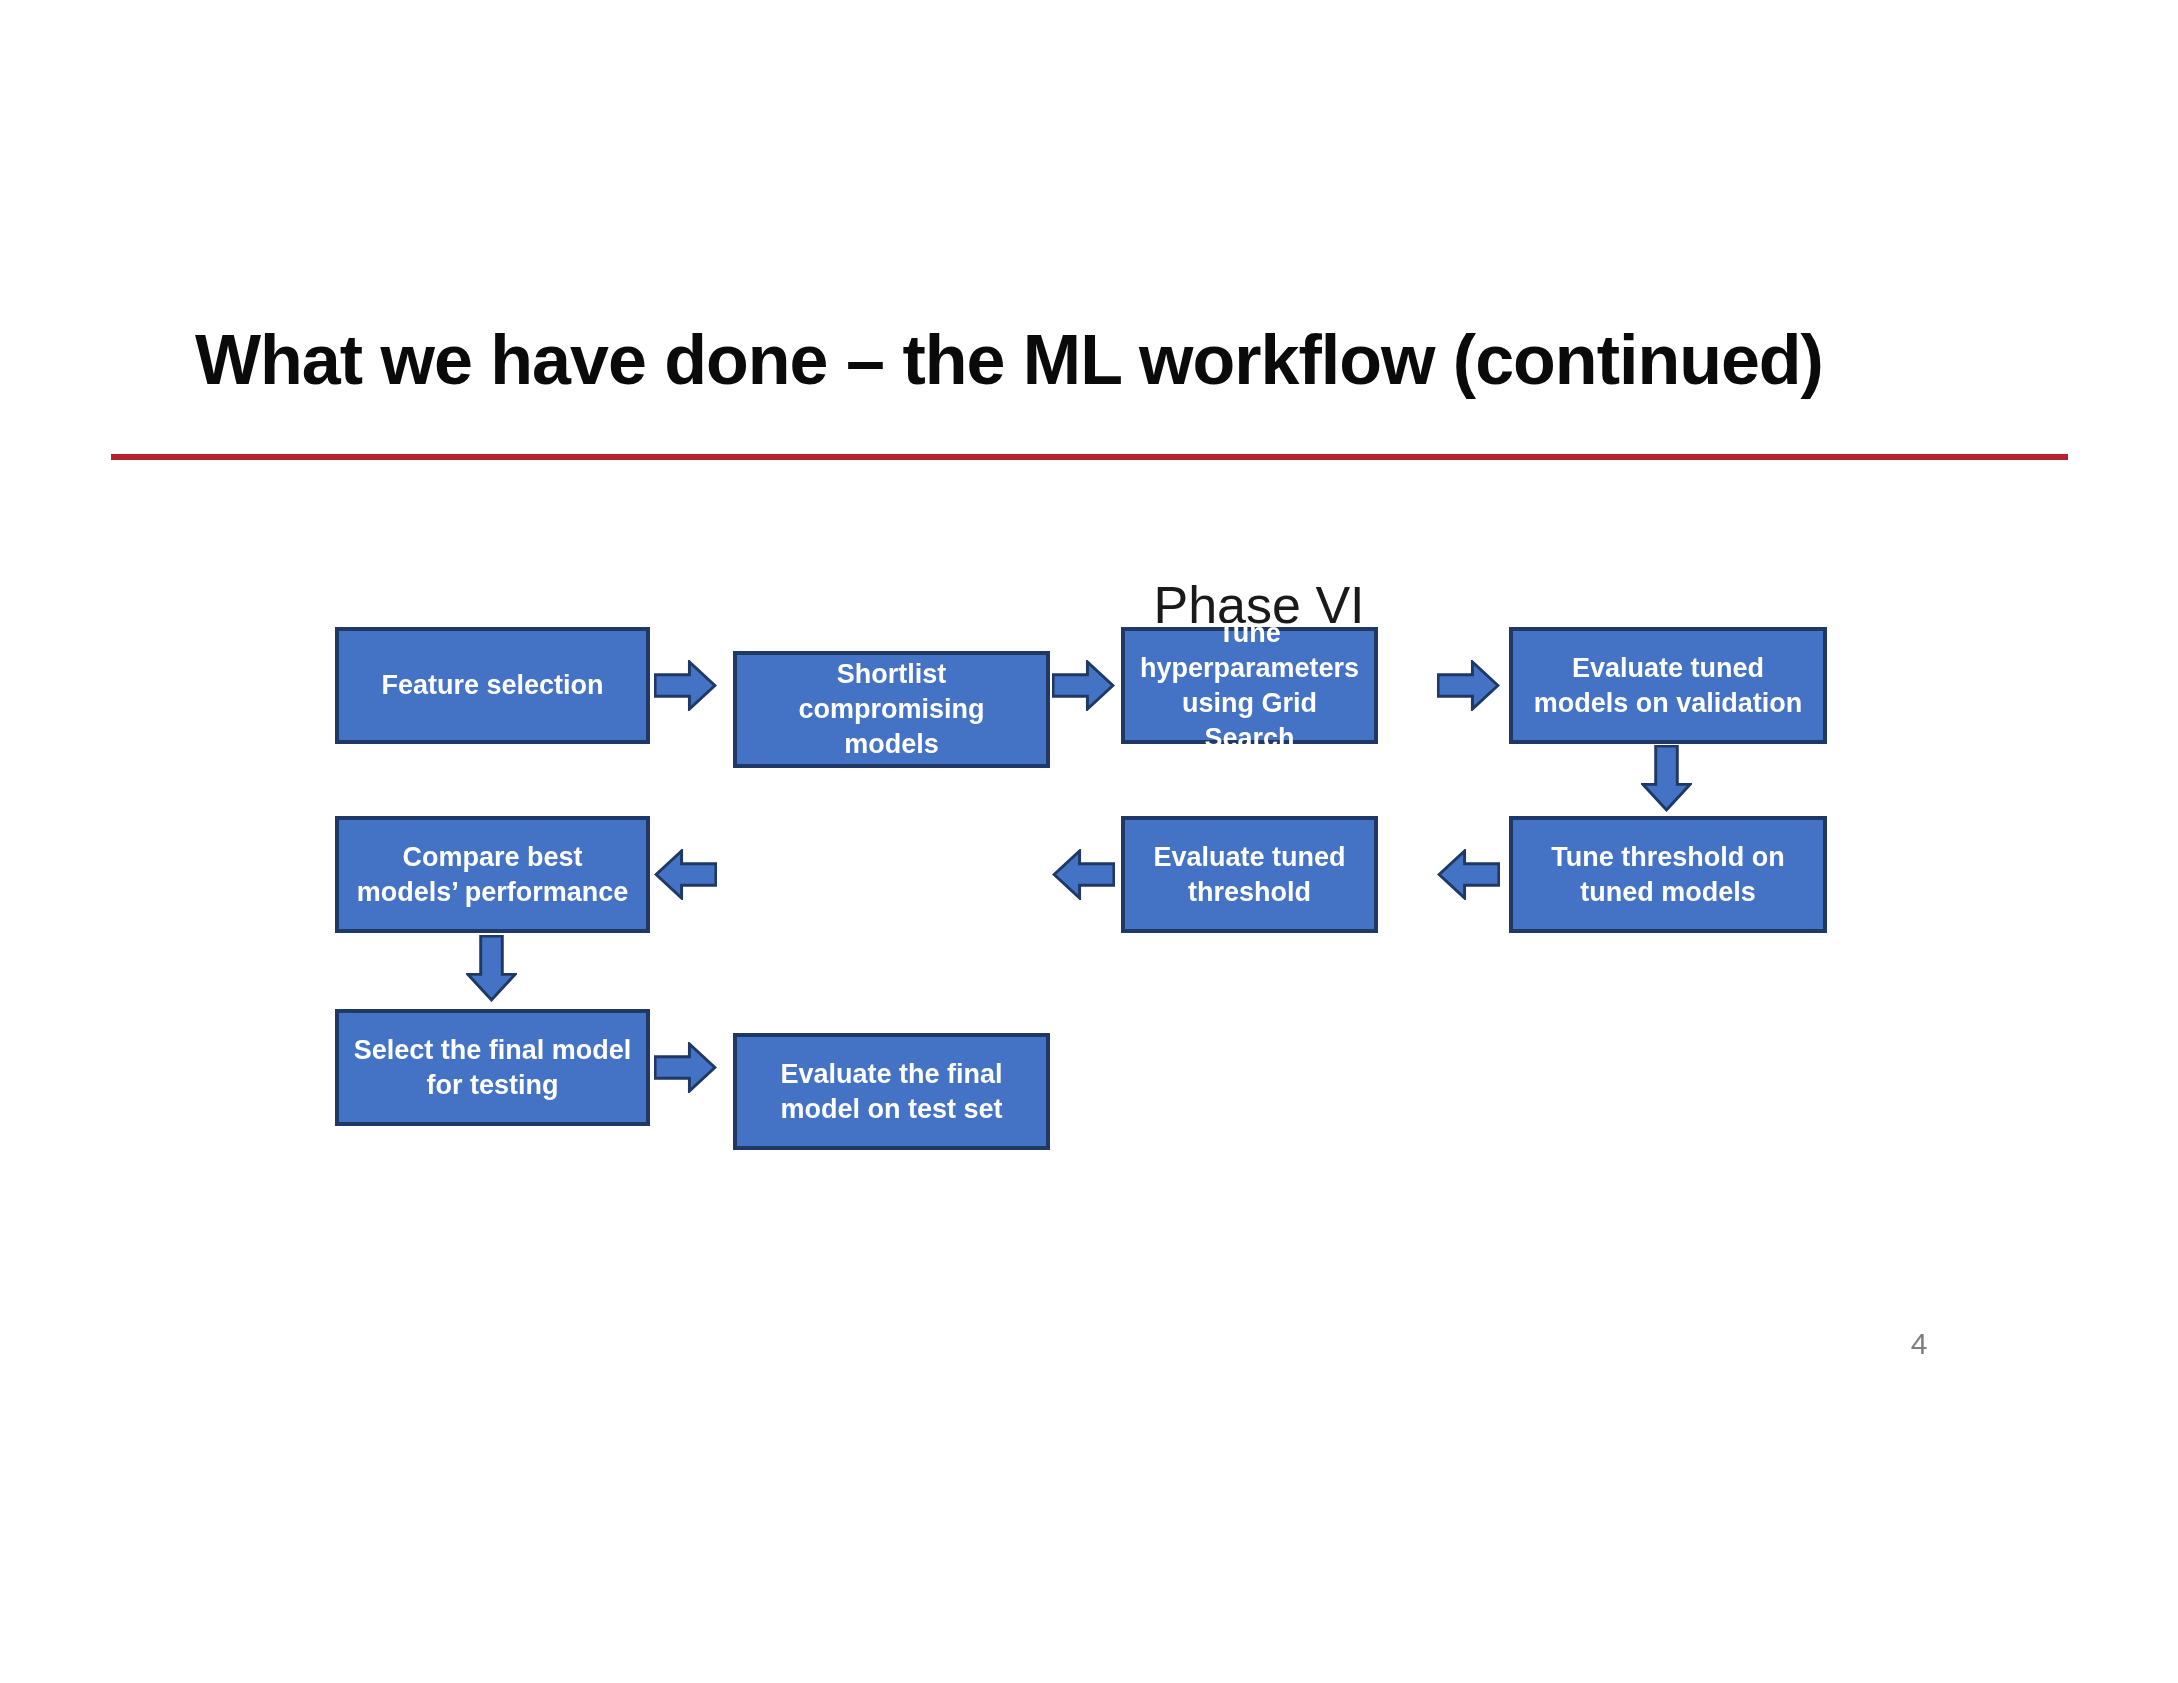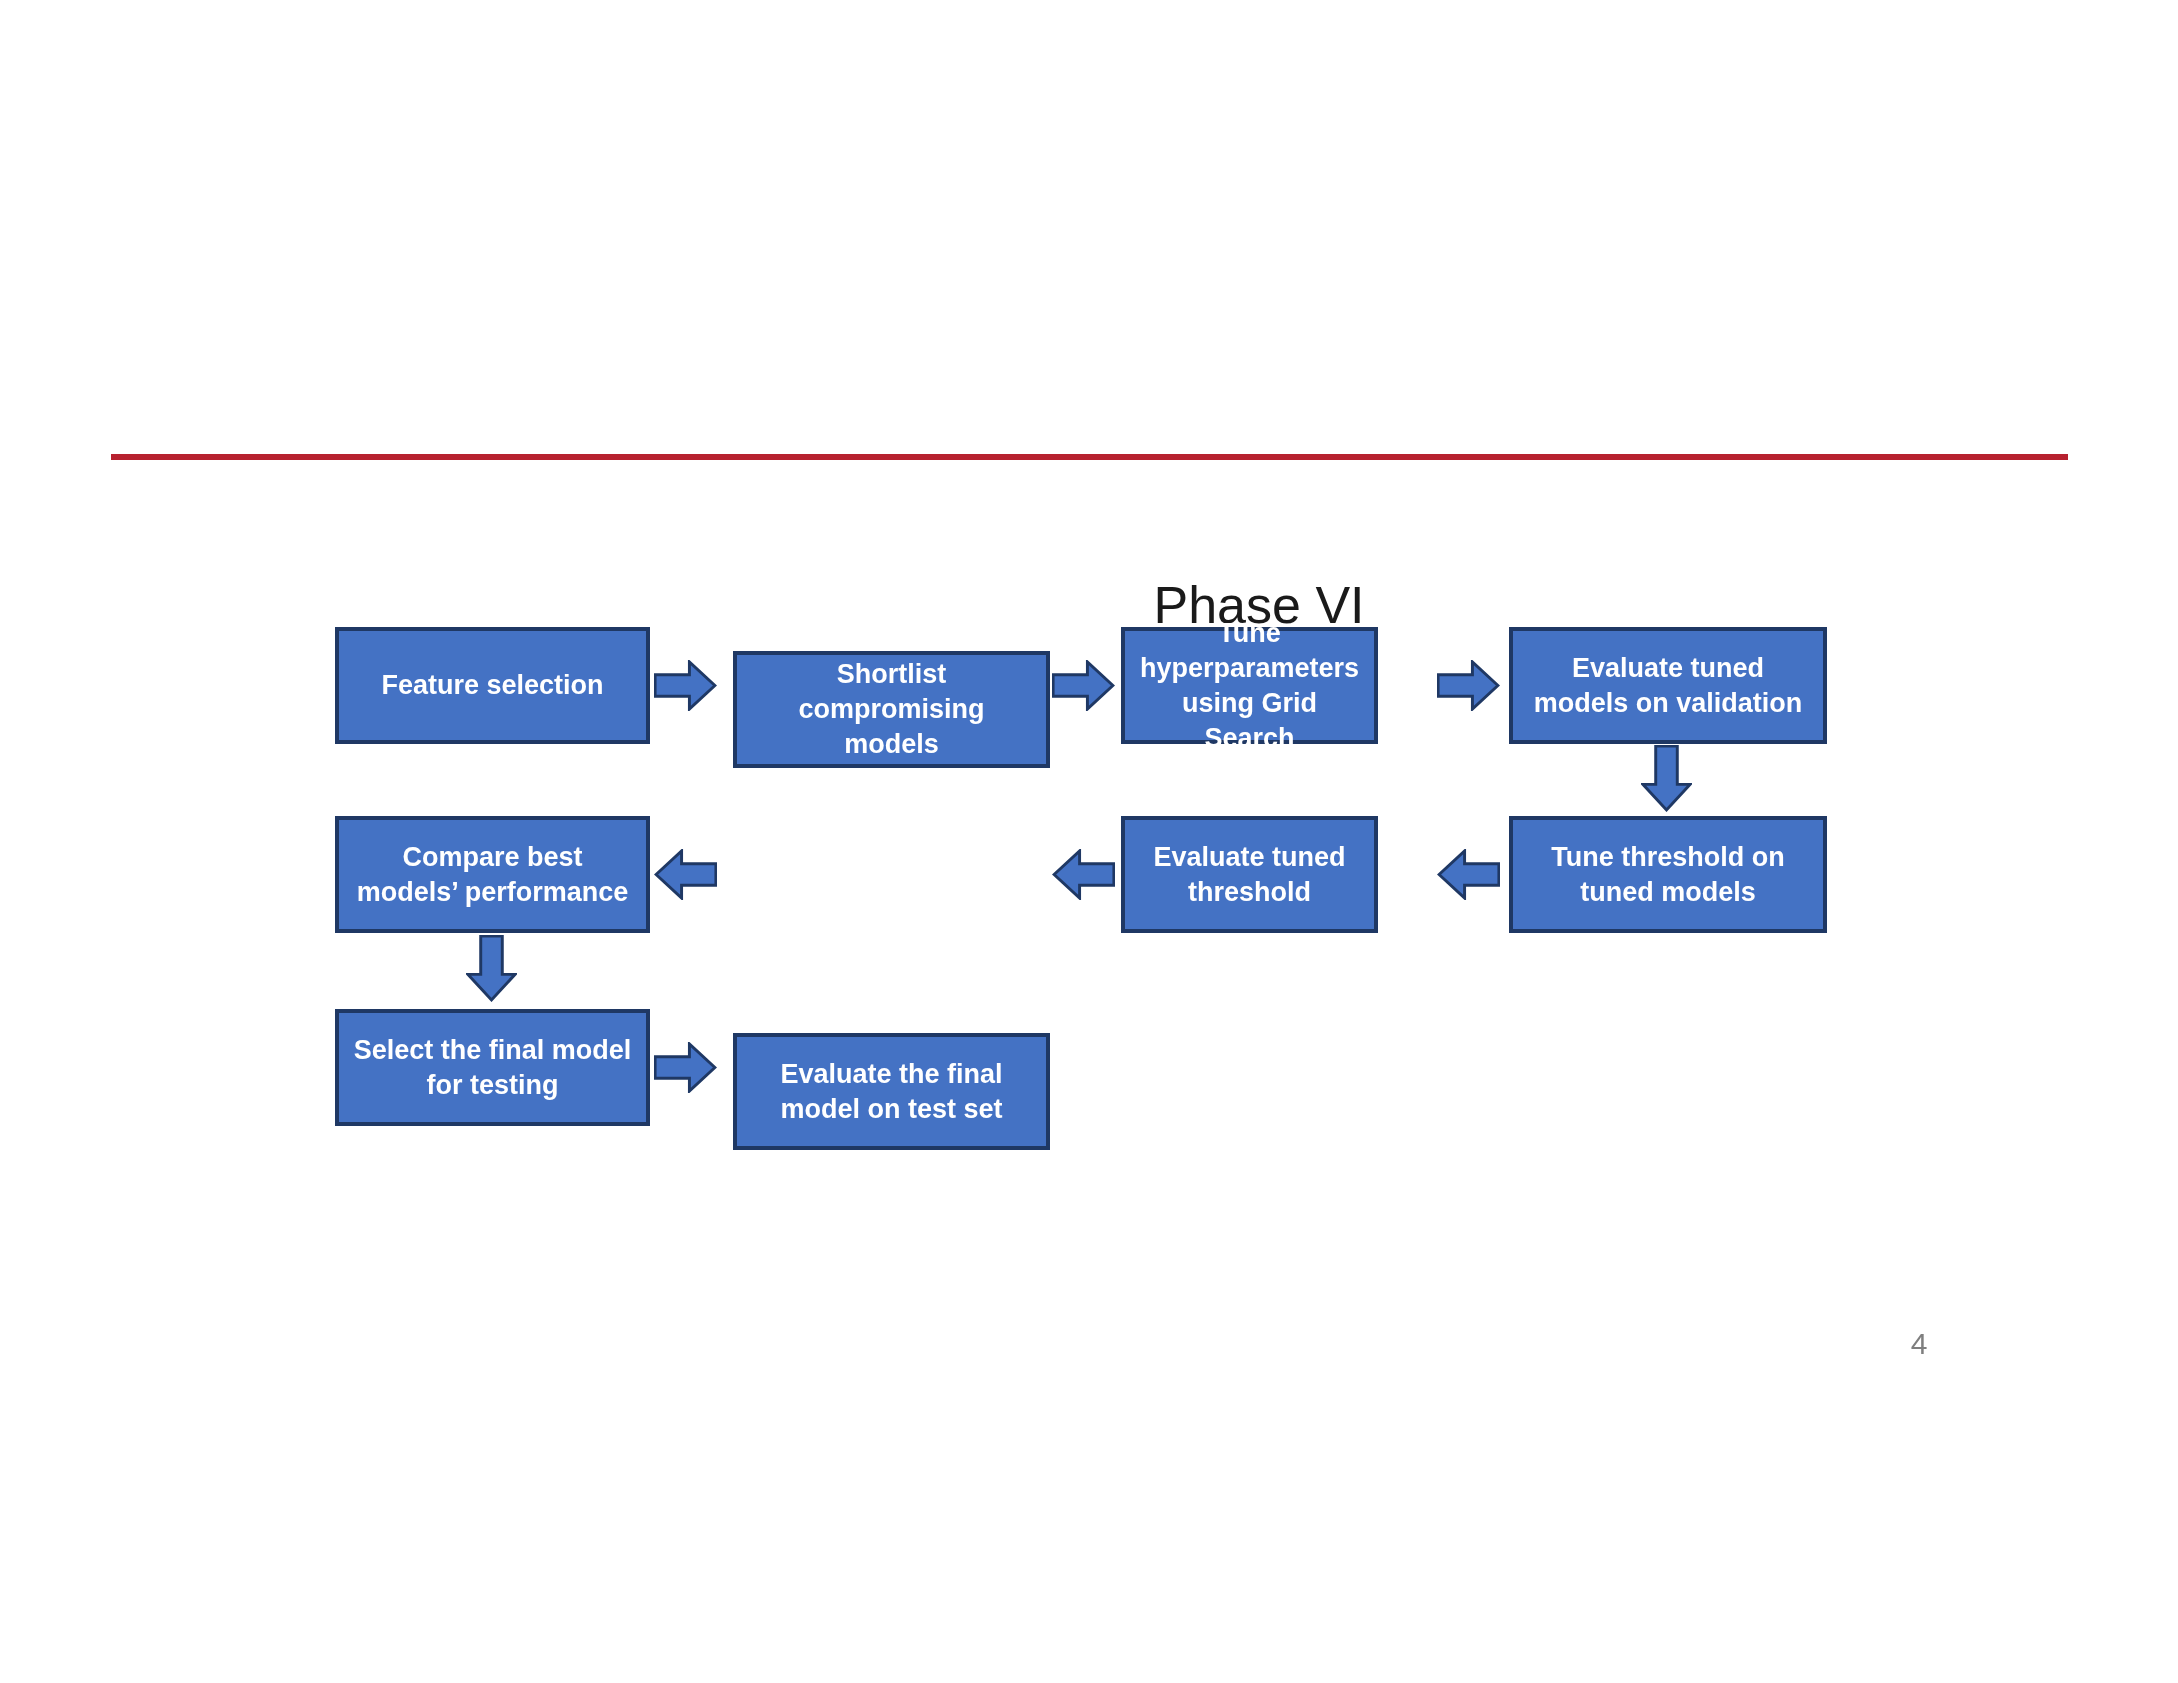--- a/index.html
+++ b/index.html
@@ -77,20 +77,21 @@
     text-align: center;
     font-size: 30px;
     color: var(--color-page-number, #7f7f7f);
   }
 </style>
 </head>
 <body>
 
 <div class="slide">
 
+  <div class="slide-title">What we have done – the ML workflow (continued)</div>
   <div class="divider"></div>
 
   <div class="phase-label">Phase VI</div>
 
   <div class="fbox c1 r1">
     <span class="lbl">Feature selection</span>
   </div>
   <div class="fbox c2 r1">
     <span class="lbl">Shortlist
 compromising

